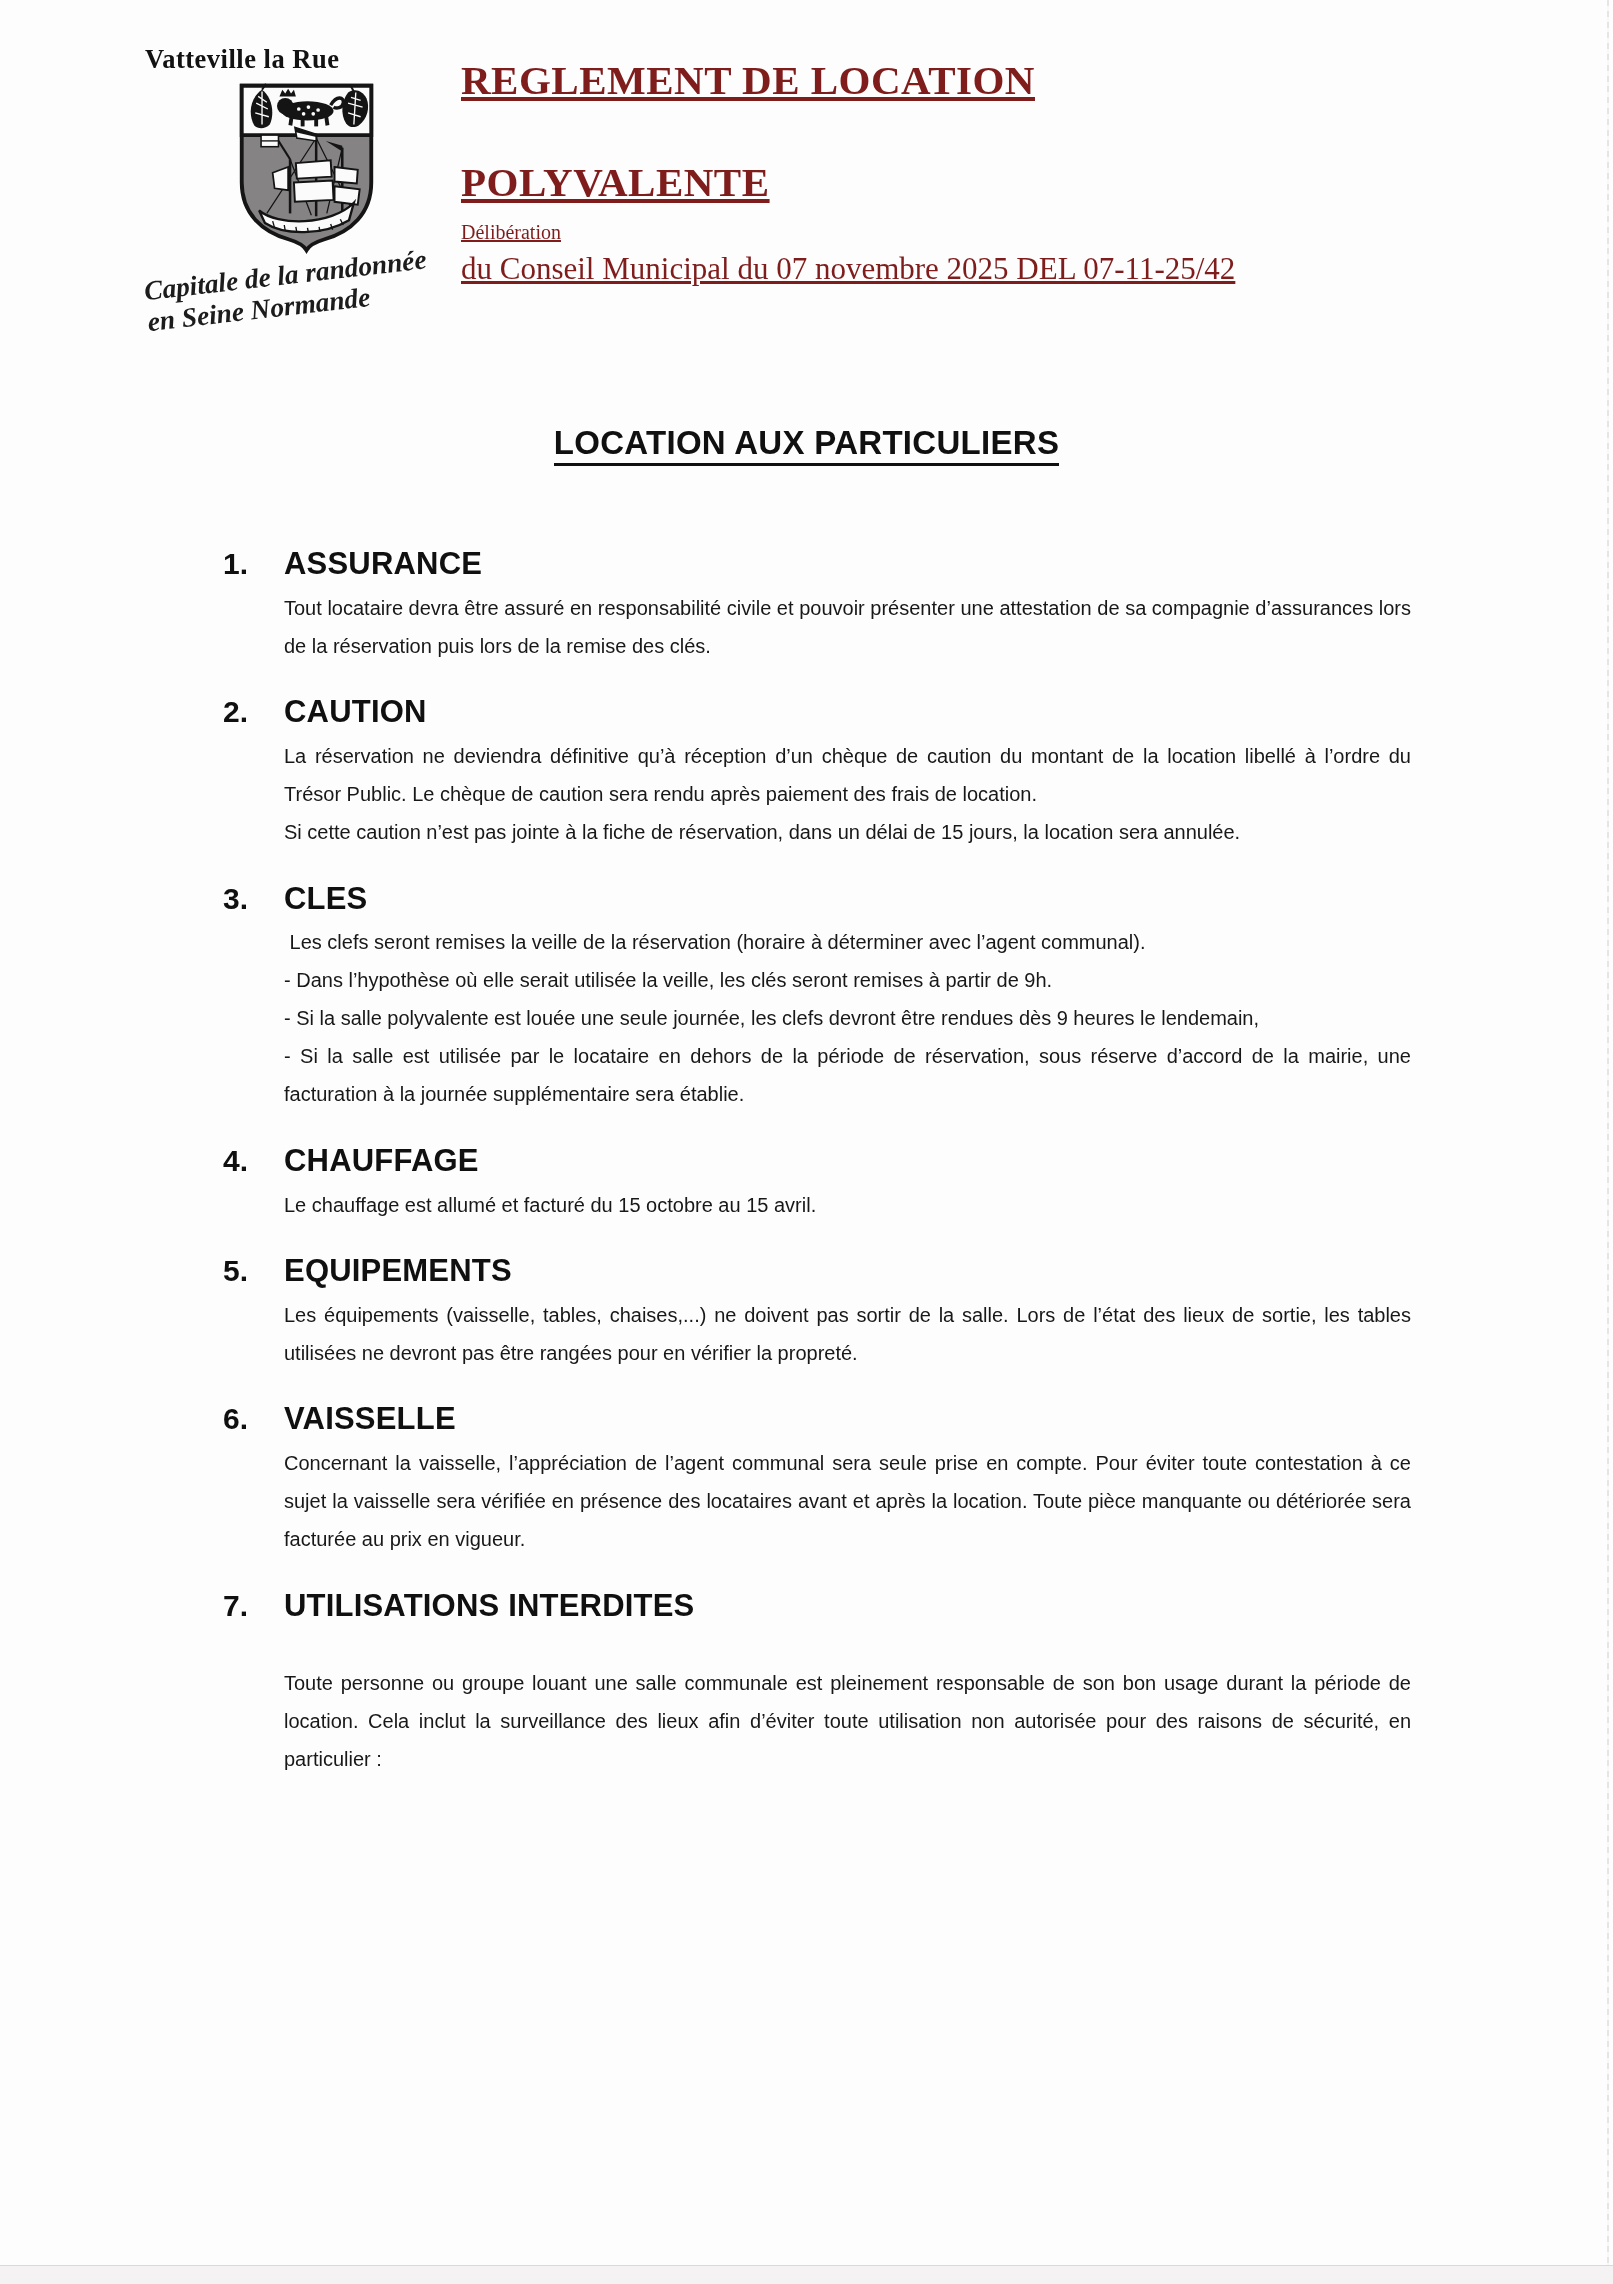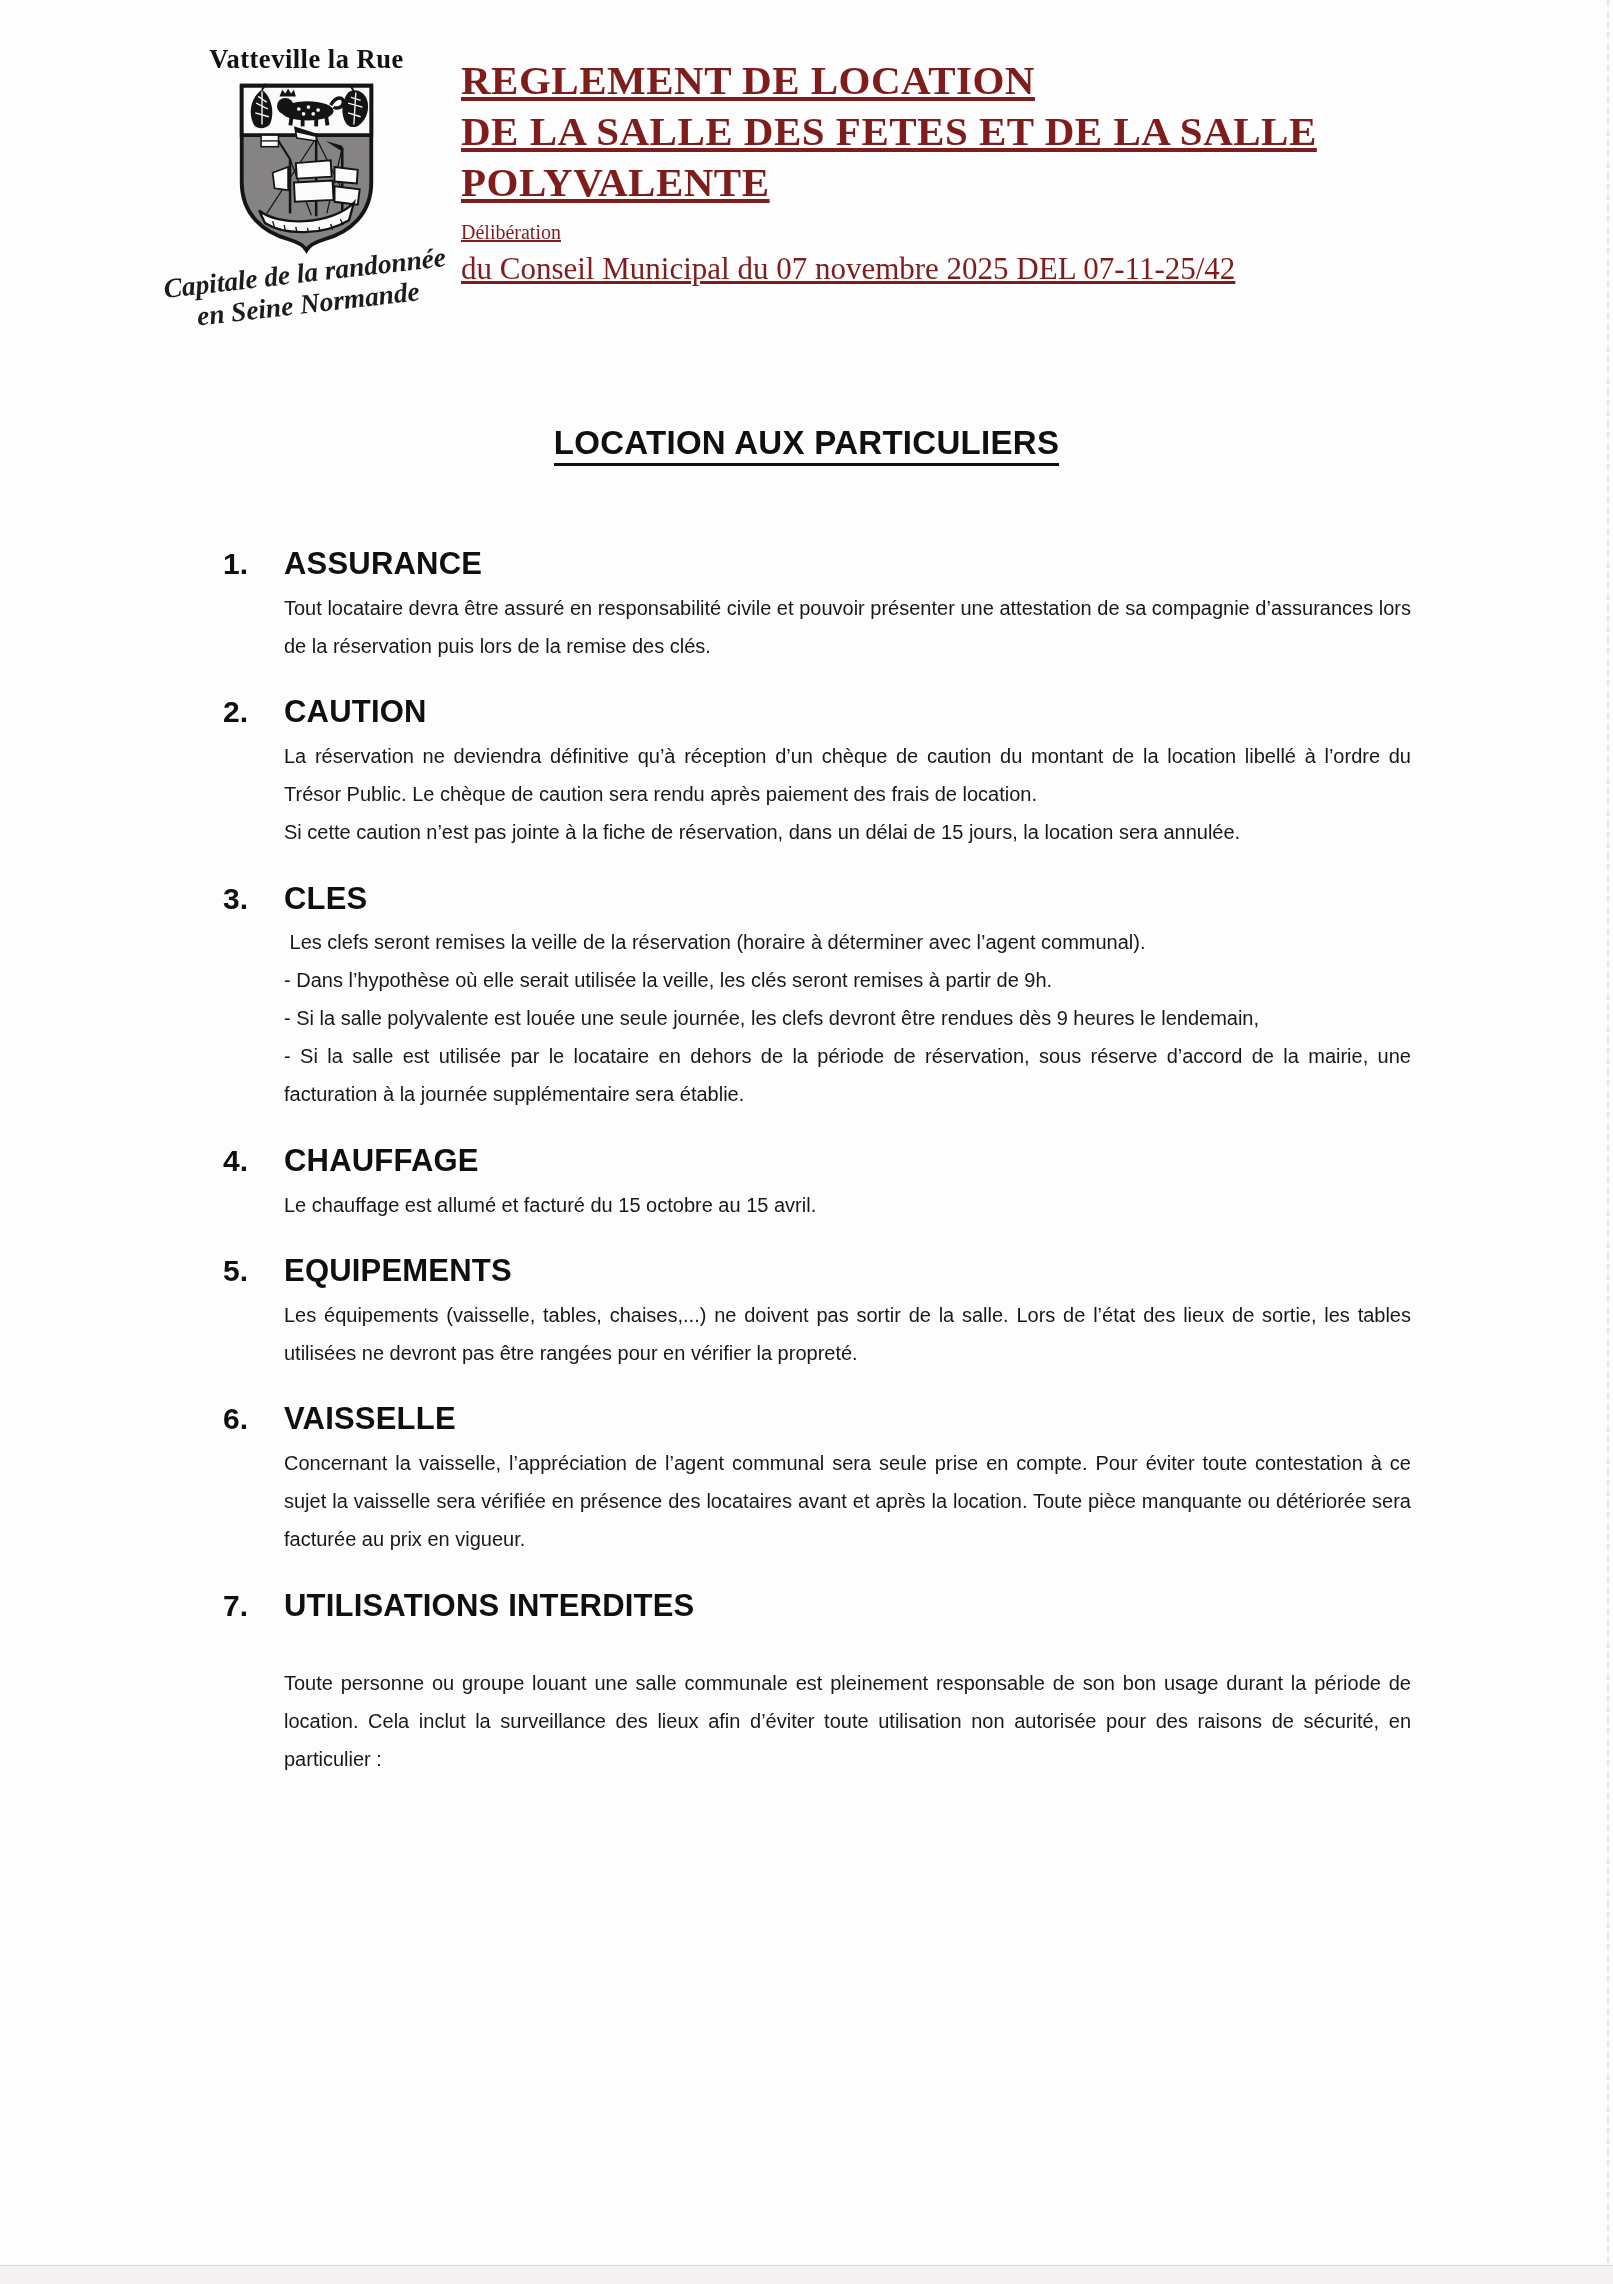--- a/index.html
+++ b/index.html
@@ -6,21 +6,21 @@
   .page{
     position:relative;
     width:1613px;height:2285px;
     margin:0 auto;
     background:#fdfdfd;
     color:#161616;
     overflow:hidden;
     font-family:"Liberation Sans","DejaVu Sans",sans-serif;
   }
   
-  .logo{position:absolute;left:145px;top:45px;width:323px;text-align:center;}
+  .logo{position:absolute;left:145px;top:45px;width:323px;text-align:left;}
   .town{
     font-family:"Liberation Serif","DejaVu Serif",serif;
     font-weight:bold;font-size:26.5px;line-height:29px;color:#121212;
     letter-spacing:0.5px;
   }
   .coa{display:block;margin:5.9px auto 0;}
   .slogan{
     margin-top:3.9px;
     transform:rotate(-6.5deg);
     font-family:"Liberation Serif","DejaVu Serif",serif;
@@ -142,21 +142,21 @@
         </g>
       </svg>
 
       <div class="slogan">
         <div>Capitale de la randonnée</div>
         <div>en Seine Normande</div>
       </div>
     </div>
 
     <div class="title-block">
-      <h1><span>REGLEMENT DE LOCATION</span><br><span>DE LA SALLE DES FETES ET DE LA SALLE</span><br><span>POLYVALENTE</span></h1>
+      <h1><span>REGLEMENT DE LOCATION</span><br><br><span>POLYVALENTE</span></h1>
       <div class="sub1">Délibération</div>
       <div class="sub2">du Conseil Municipal du 07 novembre 2025 DEL 07-11-25/42</div>
     </div>
   </div>
 
   <div class="doc-heading">
     <span class="u">LOCATION AUX PARTICULIERS</span>
   </div>
 
   <ol class="sections" id="sections">

